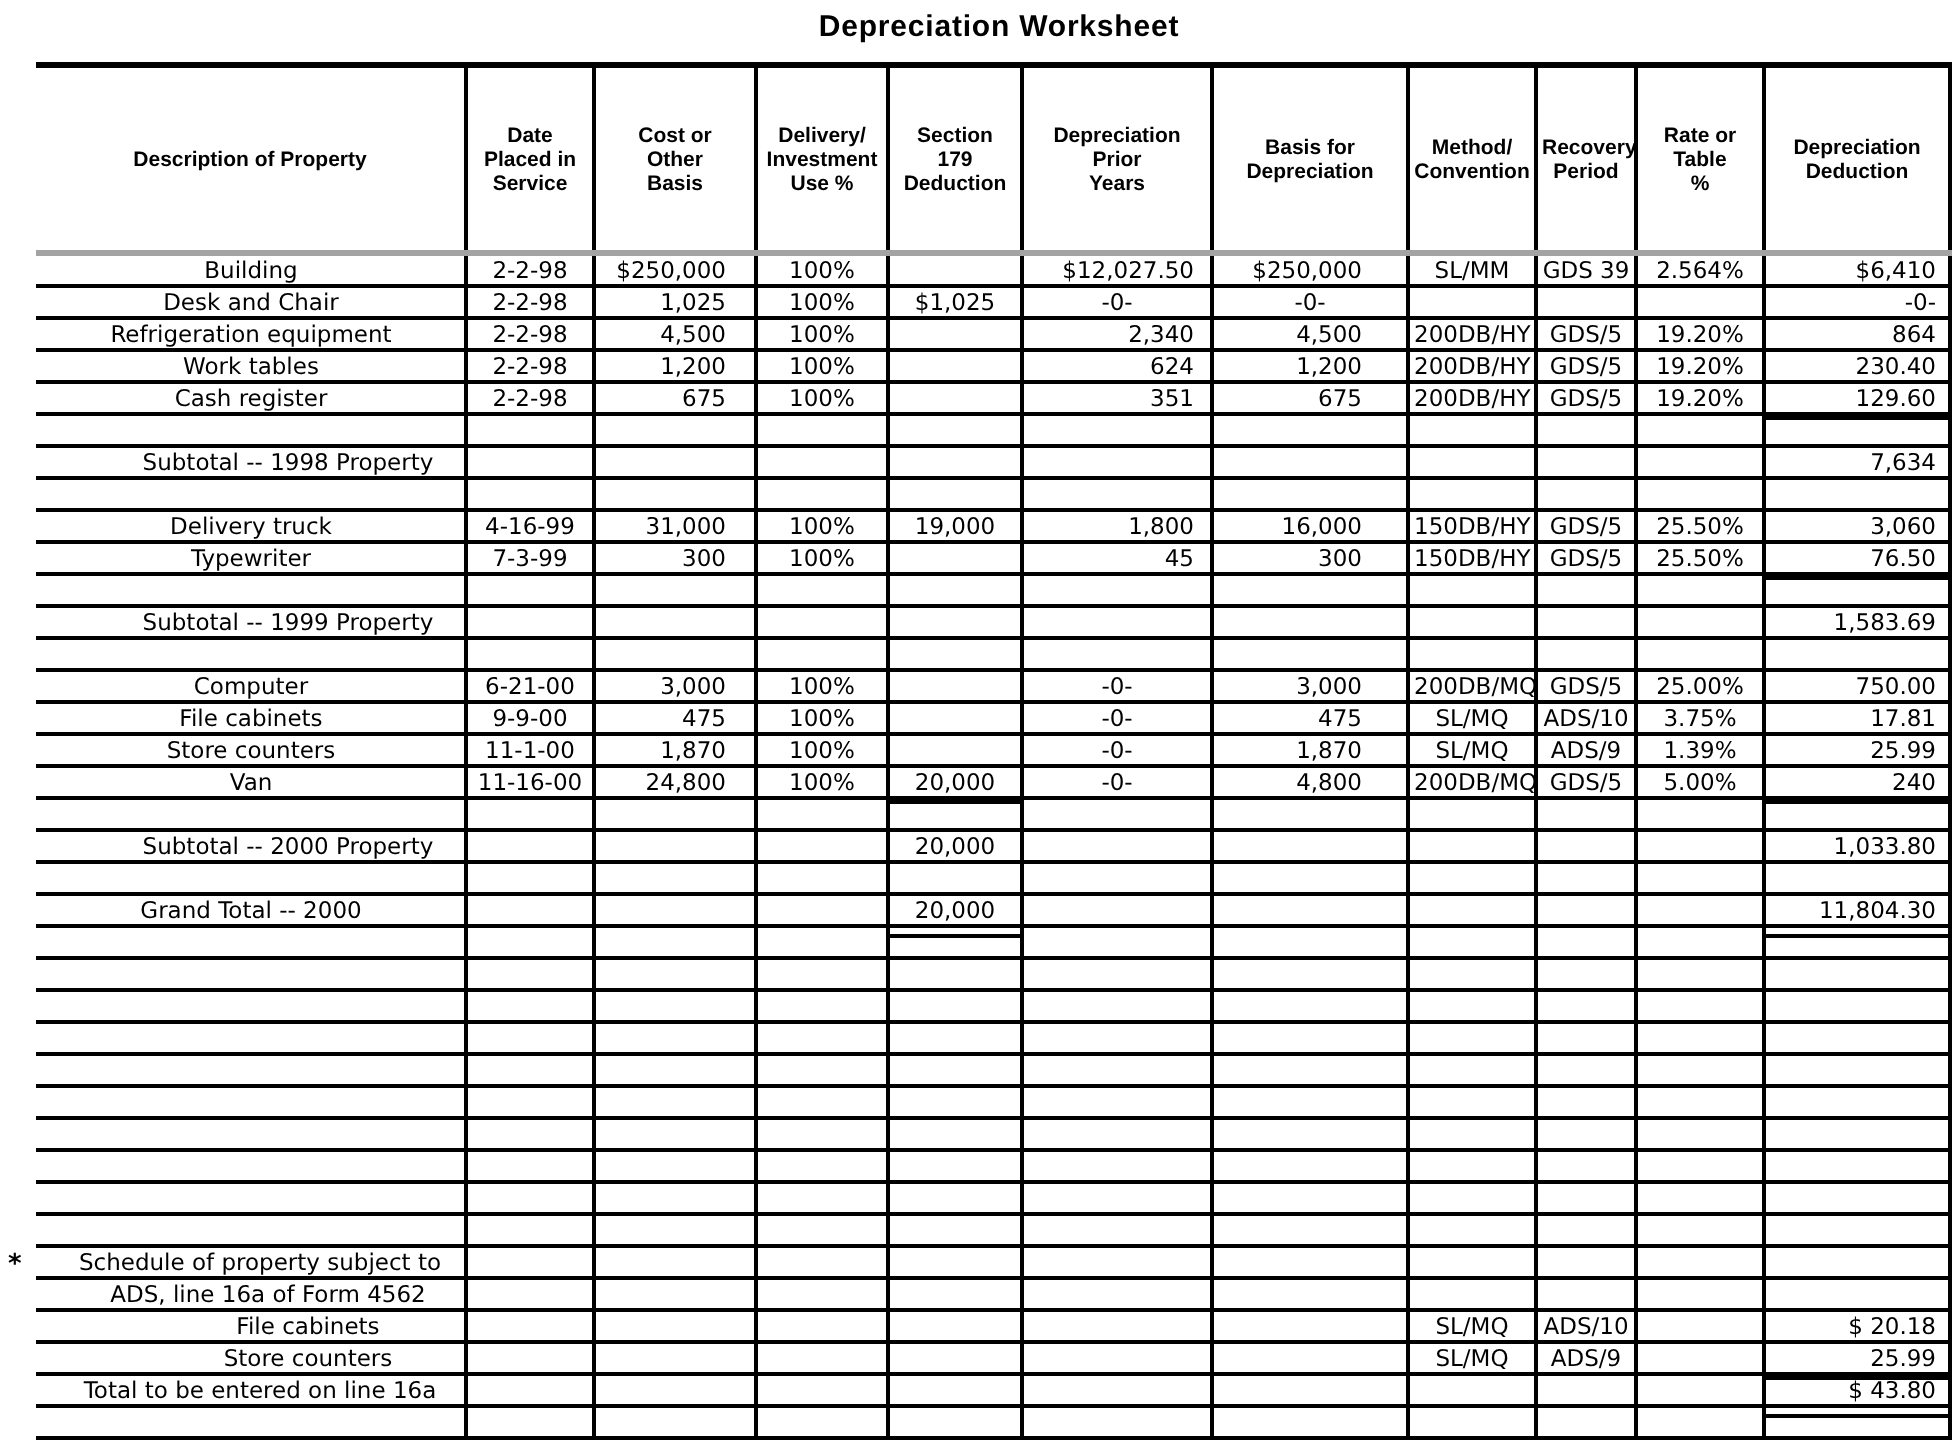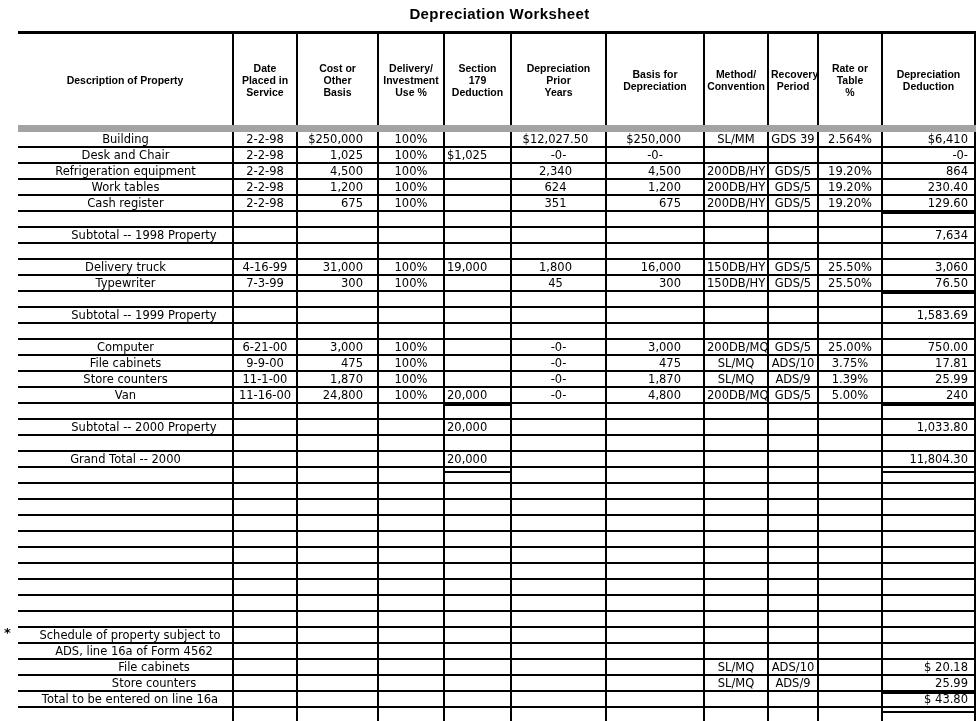--- a/index.html
+++ b/index.html
@@ -14,37 +14,37 @@
   .footnote-star{
     position:absolute;left:4px;top:625px;
     font:bold 13px "DejaVu Sans",sans-serif;
   }
   .tablewrap{position:absolute;left:18px;top:31px}
   table{
     border-collapse:collapse;table-layout:fixed;width:957px;
     border-top:3px solid #000;
   }
   th{
-    border-right:2px solid #000;border-bottom:7px solid #a3a3a3;
+    border-right:2px solid #000;border-bottom:3px solid #a3a3a3;
     font:bold 10.5px "Liberation Sans",sans-serif;line-height:12px;
     white-space:pre-line;text-align:center;vertical-align:middle;
     height:91px;padding:0 2px;
   }
   td{
     border-right:2px solid #000;border-bottom:2px solid #000;
     height:14px;max-height:14px;padding:0 2px;
     font-size:11.5px;line-height:13px;white-space:nowrap;overflow:hidden;
     vertical-align:middle;position:relative;
   }
   td[data-key="desc"]{text-align:center;padding-left:3px}
   td[data-key="date"],td[data-key="use"],td[data-key="method"],
   td[data-key="recovery"],td[data-key="rate"]{text-align:center}
   td[data-key="cost"]{text-align:right;padding-right:14px}
-  td[data-key="s179"]{text-align:left;}
-  td[data-key="prior"]{text-align:center;padding-right:8px}
+  td[data-key="s179"]{text-align:center;}
+  td[data-key="prior"]{text-align:right;padding-right:8px}
   td[data-key="basis"]{text-align:right;padding-right:22px}
   td[data-key="ded"]{text-align:right;padding-right:6px}
   td.dash{text-align:center;padding-right:2px}
   tr.subtotal td[data-key="desc"]{padding-left:40px}
   tr.total td[data-key="desc"]{padding-left:3px}
   tr.note td[data-key="desc"]{padding-left:12px}
   tr.note2 td[data-key="desc"]{padding-left:20px}
   tr.note3 td[data-key="desc"]{padding-left:60px}
   .xline{position:absolute;left:0;right:0;height:2px;background:#000}
   .xline.thick{top:0;height:2px}

